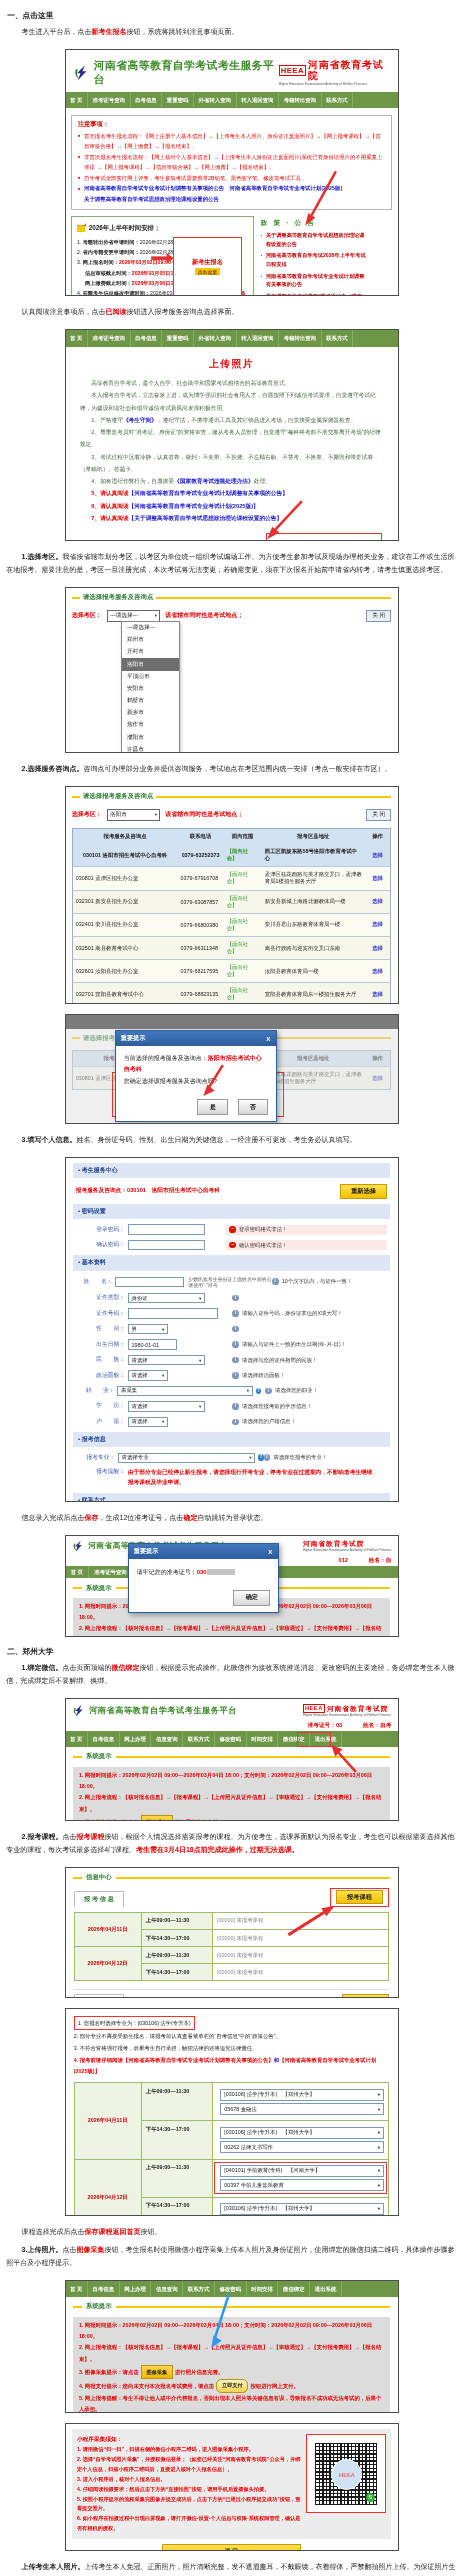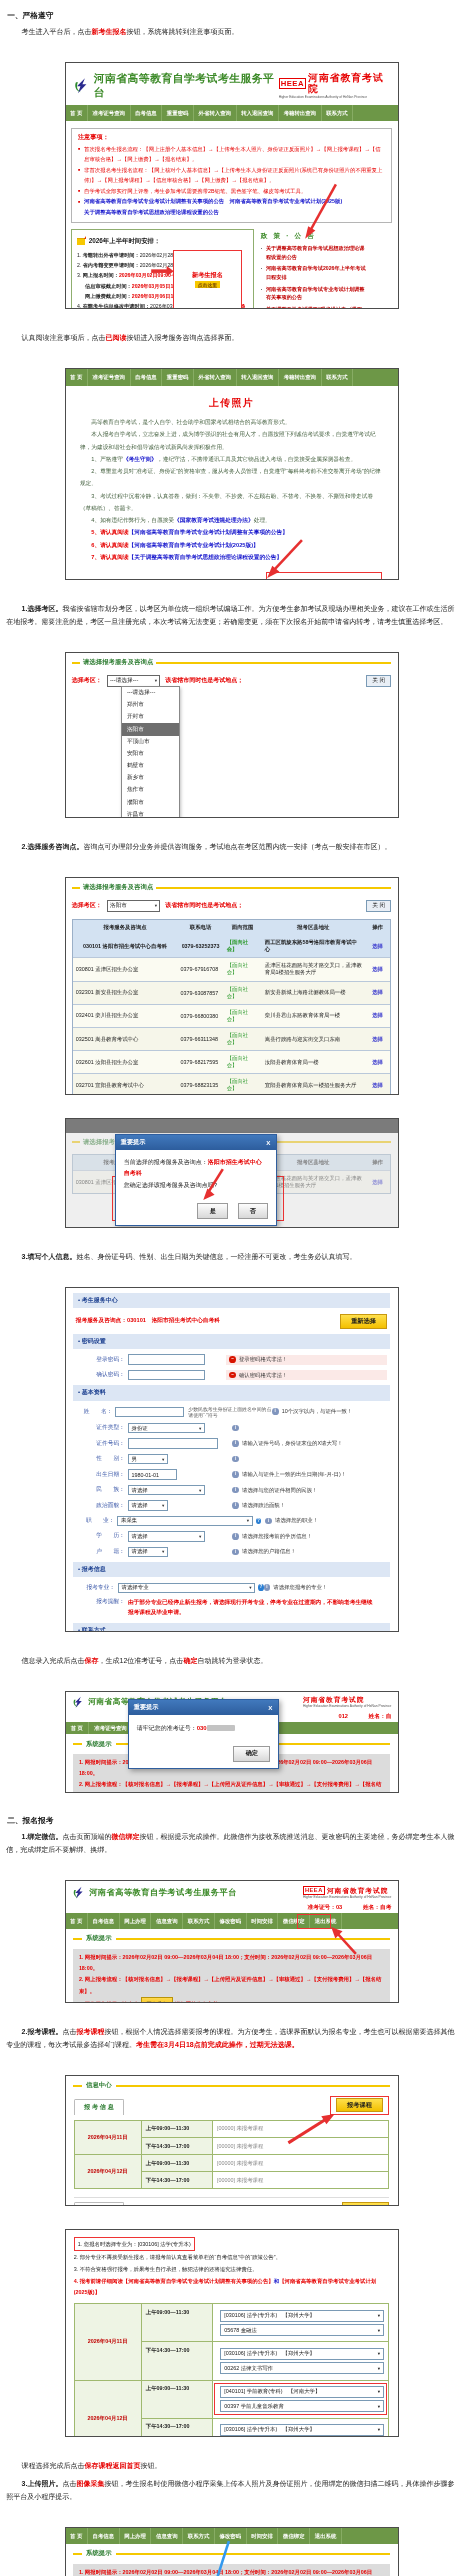--- a/index.html
+++ b/index.html
@@ -5,21 +5,21 @@
   html,body{margin:0;padding:0;background:#fff;}
   body{width:463px;font-family:"Liberation Sans","DejaVu Sans",sans-serif;color:#1a1a1a;}
   .page{padding:3.1px 0 15.5px;}
   .h1{font-size:7.7px;font-weight:700;margin:8.2px 7.2px 3.1px;}
   .para{font-size:7px;line-height:1.85;margin:5.2px 6.2px;text-indent:2.2em;}
   [data-c="r"]{color:#e60000;}
   [data-c="b"]{font-weight:700;}
   [data-c="rb"]{color:#e60000;font-weight:700;}
   [data-c="bl"]{color:#1414cc;font-weight:700;}
   [data-c="g"]{color:#44603f;}
-  .shot{position:relative;margin:23px auto;width:332px;border:1px solid #4c4c4c;background:#fff;overflow:hidden;}
+  .shot{position:relative;margin:10px auto;width:332px;border:1px solid #4c4c4c;background:#fff;overflow:hidden;}
   
   .phead{display:flex;justify-content:space-between;align-items:flex-start;padding:8.2px 7.2px 5.2px;background:#fff;}
   .plogo{display:flex;align-items:center;gap:4.1px;}
   .ptitle{color:#3c8a28;font-size:10.8px;font-weight:700;letter-spacing:0.5px;}
   .pright{text-align:left;line-height:1.2;}
   .heea-row{display:flex;align-items:center;gap:2.1px;}
   .heea-tag{color:#e60000;font-weight:700;font-size:7.7px;border:0.5px solid #e60000;padding:0 1px;letter-spacing:0.5px;}
   .heea-cn{color:#e60000;font-weight:700;font-size:9.8px;letter-spacing:1px;}
   .heea-en{font-size:3.3px;color:#555;margin-top:1px;}
   .uline{color:#e60000;font-weight:700;font-size:5.7px;margin-top:4.1px;display:flex;gap:20.6px;justify-content:flex-end;}
@@ -154,21 +154,21 @@
   .backbar{display:flex;justify-content:center;margin:4.1px 0 6.2px;}
   .widebtn{background:linear-gradient(#ffe04d,#f3c000);border:0.5px solid #c79810;padding:2.6px 62px;font-weight:700;font-size:5.7px;cursor:pointer;}
   .ptr{position:absolute;z-index:8;pointer-events:none;}
   .logo-svg{display:block;}
 </style>
 </head>
 <body>
 
 <div class="page">
 
-  <div class="h1">一、严格遵守</div>
+  <div class="h1">一、点击这里</div>
   <p class="para"><span>考生进入平台后，点击</span><span data-c="rb">新考生报名</span><span>按钮，系统将跳转到注意事项页面。</span></p>
 
   <div class="shot" style="height:245px;">
     <div class="phead">
       <div class="plogo">
         <svg class="logo-svg" width="17.5" height="17.5" viewBox="0 0 34 34">
             <path d="M24 2 L8 18 h7 L10 32 L27 14 h-8 z" fill="#2b2b8f"></path>
             <path d="M6 10 C2 18 6 28 16 30 C8 26 6 18 10 10 z" fill="#2e8a2e"></path>
           </svg>
         <span class="ptitle">河南省高等教育自学考试考生服务平台</span>
@@ -652,21 +652,21 @@
           <span>重要提示</span>
           <span class="dx"></span>
         </div>
       <div class="dlg-b"><span>请牢记您的准考证号：</span><span data-c="rb">030</span><span class="blurb" style="width:28px;"></span></div>
       <div class="dlg-btns">
           <span class="gbtn">确定</span>
         </div>
     </div>
   </div>
 
-  <div class="h1">二、报名报考</div>
+  <div class="h1">二、郑州大学</div>
   <p class="para"><span data-c="b">1.绑定微信。</span><span>点击页面顶端的</span><span data-c="rb">微信绑定</span><span>按钮，根据提示完成操作。此微信作为接收系统推送消息、更改密码的主要途径，务必绑定考生本人微信，完成绑定后不要解绑、换绑。</span></p>
 
   <div class="shot" style="height:121px;">
     <div class="phead" style="padding:5.2px 6.2px 2.1px;">
       <div class="plogo">
           <svg class="logo-svg" width="13.4" height="13.4" viewBox="0 0 34 34">
             <path d="M24 2 L8 18 h7 L10 32 L27 14 h-8 z" fill="#2b2b8f"></path>
             <path d="M6 10 C2 18 6 28 16 30 C8 26 6 18 10 10 z" fill="#2e8a2e"></path>
           </svg>
           <span class="ptitle" style="font-size:8.2px;">河南省高等教育自学考试考生服务平台</span>

